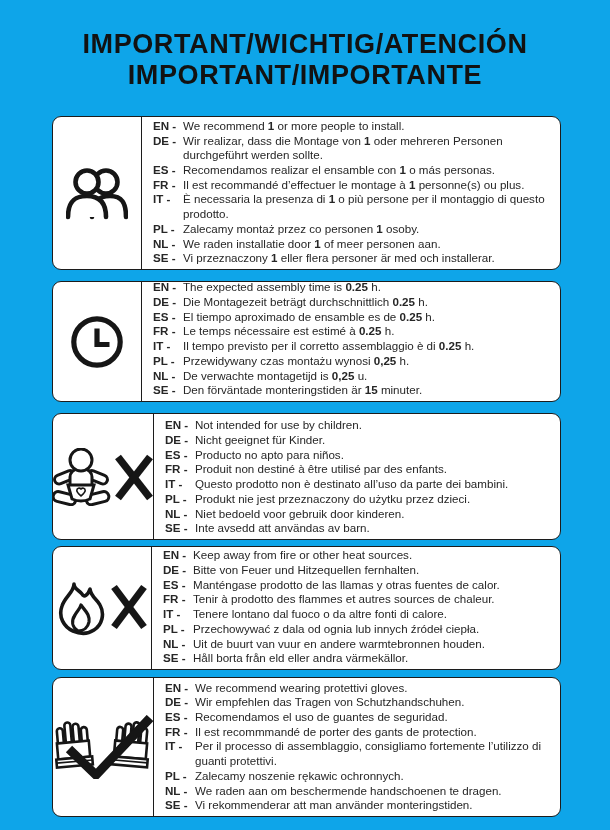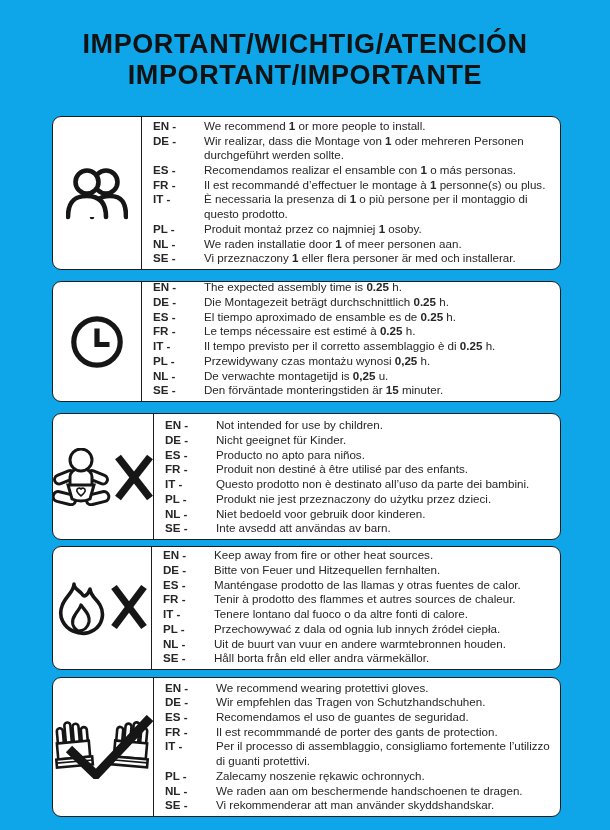--- a/index.html
+++ b/index.html
@@ -14,21 +14,21 @@
   .s2{height:121px;margin-bottom:11px}
   .s3{height:127px;margin-bottom:6px}
   .s4{height:124px;margin-bottom:7px}
   .s5{height:140px}
   .icon-cell{flex:0 0 88px;border-right:1.6px solid #1c1c1c;
              display:flex;align-items:center;justify-content:center;}
   .rows{flex:1;display:flex;flex-direction:column;justify-content:flex-end;
         padding:3px 8px 3px 11px;}
   .row{display:flex;font-size:11.6px;line-height:14.7px;color:#262626;}
   .lang{font-weight:bold;flex:0 0 30px;white-space:nowrap;}
-  .txt{flex:1;margin-left:21px;}
+  .txt{flex:1;}
   .b{font-weight:bold;}
   svg{display:block;}
   .stroke{stroke:#161616;fill:none;}
 </style>
 </head>
 <body>
 
 <div class="page">
 
   <div class="title">
@@ -65,21 +65,21 @@
           <div class="row">
             <span class="lang">FR -</span>
             <span class="txt"><span>Il est recommandé d’effectuer le montage à </span><span class="b">1</span><span> personne(s) ou plus.</span></span>
           </div>
           <div class="row">
             <span class="lang">IT -</span>
             <span class="txt"><span>È necessaria la presenza di </span><span class="b">1</span><span> o più persone per il montaggio di questo prodotto.</span></span>
           </div>
           <div class="row">
             <span class="lang">PL -</span>
-            <span class="txt"><span>Produit montaż przez co najmniej </span><span class="b">1</span><span> osoby.</span></span>
+            <span class="txt"><span>Zalecamy montaż przez co personen </span><span class="b">1</span><span> osoby.</span></span>
           </div>
           <div class="row">
             <span class="lang">NL -</span>
             <span class="txt"><span>We raden installatie door </span><span class="b">1</span><span> of meer personen aan.</span></span>
           </div>
           <div class="row">
             <span class="lang">SE -</span>
             <span class="txt"><span>Vi przeznaczony </span><span class="b">1</span><span> eller flera personer är med och installerar.</span></span>
           </div>
         </div>
@@ -286,19 +286,19 @@
           <div class="row">
             <span class="lang">PL -</span>
             <span class="txt"><span>Zalecamy noszenie rękawic ochronnych.</span></span>
           </div>
           <div class="row">
             <span class="lang">NL -</span>
             <span class="txt"><span>We raden aan om beschermende handschoenen te dragen.</span></span>
           </div>
           <div class="row">
             <span class="lang">SE -</span>
-            <span class="txt"><span>Vi rekommenderar att man använder skyddshandskar.</span></span>
+            <span class="txt"><span>Vi rekommenderar att man använder monteringstiden.</span></span>
           </div>
         </div>
     </div>
 
   </div>
 </div>
 
 </body></html>

